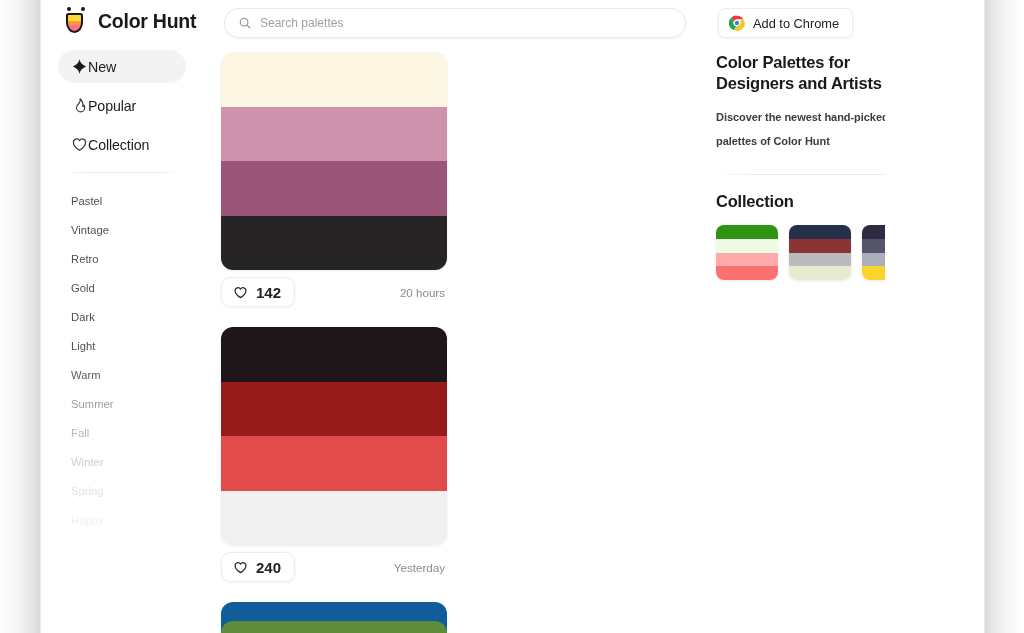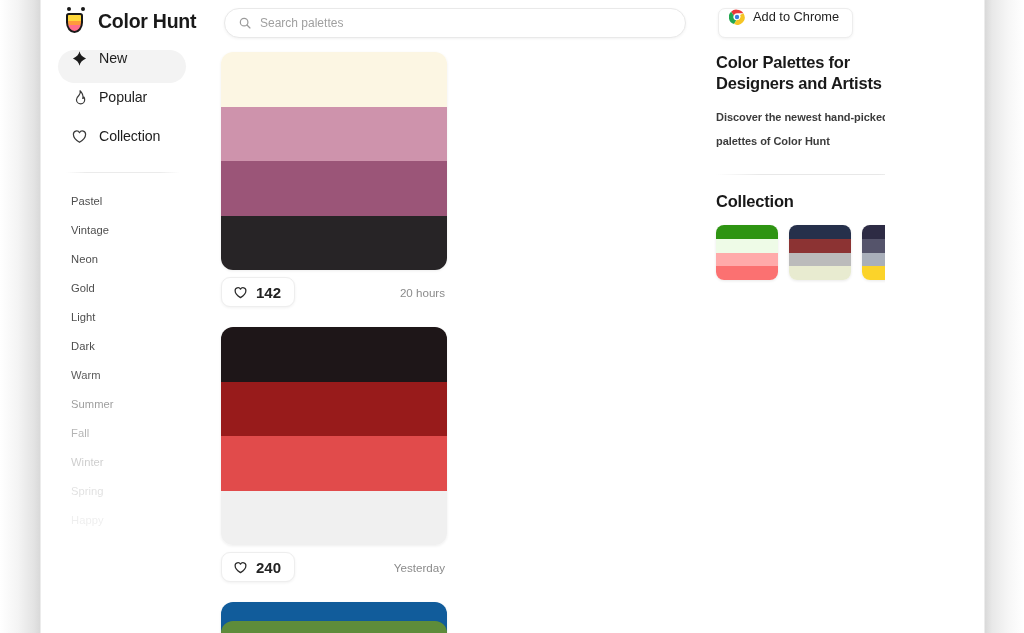--- a/index.html
+++ b/index.html
@@ -71,21 +71,21 @@
   }
   .search-ph { font-size: 12px; color: #a0a0a0; }
 
   .chrome-btn {
     position: absolute; left: 677px; top: 8px;
     height: 30px; padding: 0 13px 0 10px;
     background: #ffffff;
     border: 1px solid #ededed;
     border-radius: 7px;
     box-shadow: 0 1px 3px rgba(0,0,0,0.06);
-    display: flex; gap: 8px;
+    display: flex; align-items: center; gap: 8px;
     box-sizing: border-box;
   }
   .chrome-btn span.lbl { font-size: 12.8px; color: #222; font-weight: 500; white-space: nowrap; }
   .chrome-ico { width: 16px; height: 16px; flex: 0 0 16px; }
 
   .dots-btn {
     position: absolute; left: 894px; top: 14px;
     display: flex; align-items: center; gap: 2.5px;
   }
   .dots-btn i {
@@ -94,21 +94,21 @@
   }
 
   
   .sidebar {
     position: absolute; left: 17px; top: 50px;
     width: 128px; height: 583px;
   }
   .nav-item {
     position: relative;
     height: 33px; border-radius: 17px;
-    display: flex; gap: 11px;
+    display: flex; align-items: center; 
     padding-left: 13px;
     margin-bottom: 6px;
     box-sizing: border-box;
   }
   .nav-item.active { background: #f3f3f3; }
   .nav-ico { width: 17px; height: 17px; flex: 0 0 17px; display:block; }
   .nav-lbl { font-size: 14.2px; color: #1d1d1d; letter-spacing: -0.1px; }
 
   .nav-divider {
     margin: 11px 6px 0 8px; height: 1px;
@@ -258,24 +258,24 @@
           <path d="M12 20.2S3.4 14.9 3.4 9.1A4.6 4.6 0 0 1 12 6.6a4.6 4.6 0 0 1 8.6 2.5c0 5.8-8.6 11.1-8.6 11.1z"></path>
         </svg>
         <span class="nav-lbl">Collection</span>
       </div>
 
       <div class="nav-divider"></div>
 
       <div class="tags">
         <div class="tag" style="opacity:1">Pastel</div>
         <div class="tag" style="opacity:1">Vintage</div>
-        <div class="tag" style="opacity:1">Neon</div>
+        <div class="tag" style="opacity:1">Retro</div>
         <div class="tag" style="opacity:1">Gold</div>
+        <div class="tag" style="opacity:1">Dark</div>
         <div class="tag" style="opacity:1">Light</div>
-        <div class="tag" style="opacity:1">Dark</div>
         <div class="tag" style="opacity:.92">Warm</div>
         <div class="tag" style="opacity:.55">Summer</div>
         <div class="tag" style="opacity:.42">Fall</div>
         <div class="tag" style="opacity:.28">Winter</div>
         <div class="tag" style="opacity:.17">Spring</div>
         <div class="tag" style="opacity:.09">Happy</div>
       </div>
     </div>
 
     <div class="grid">

